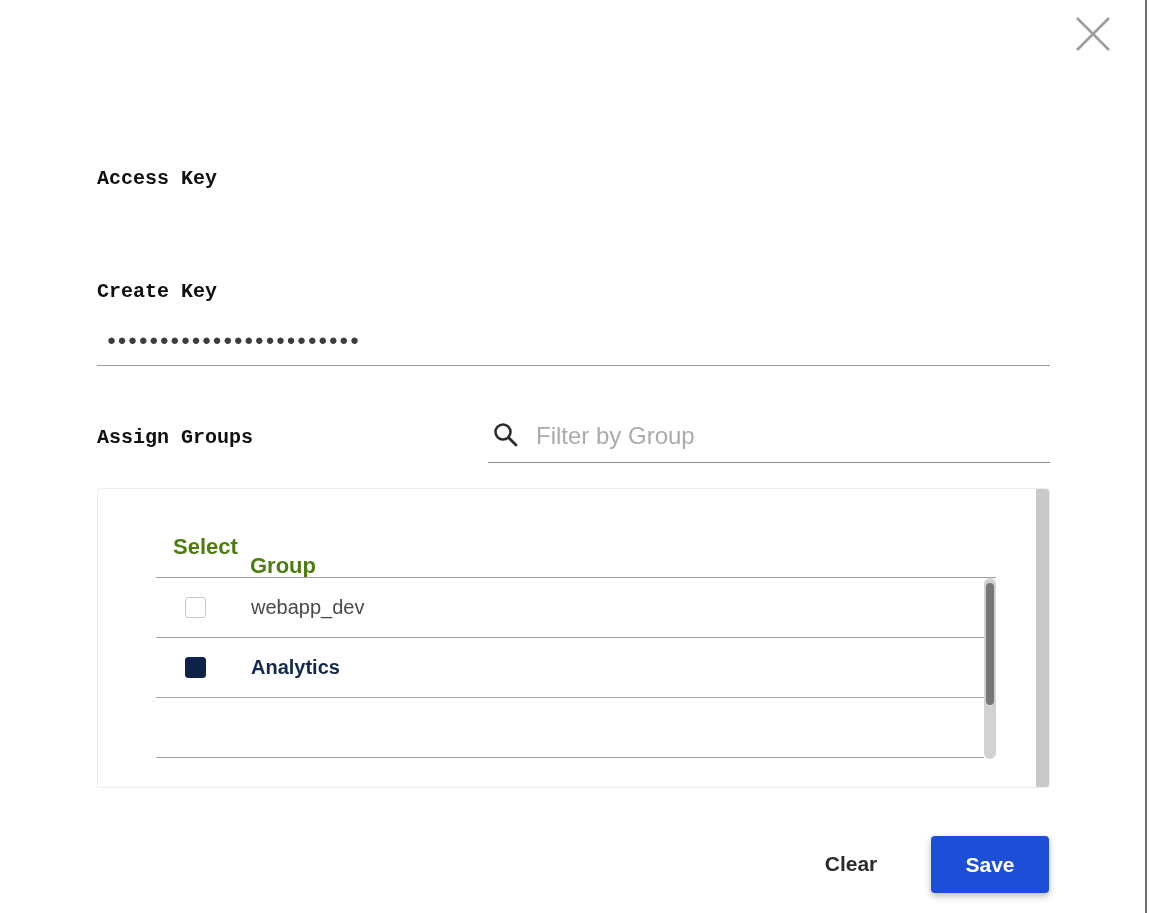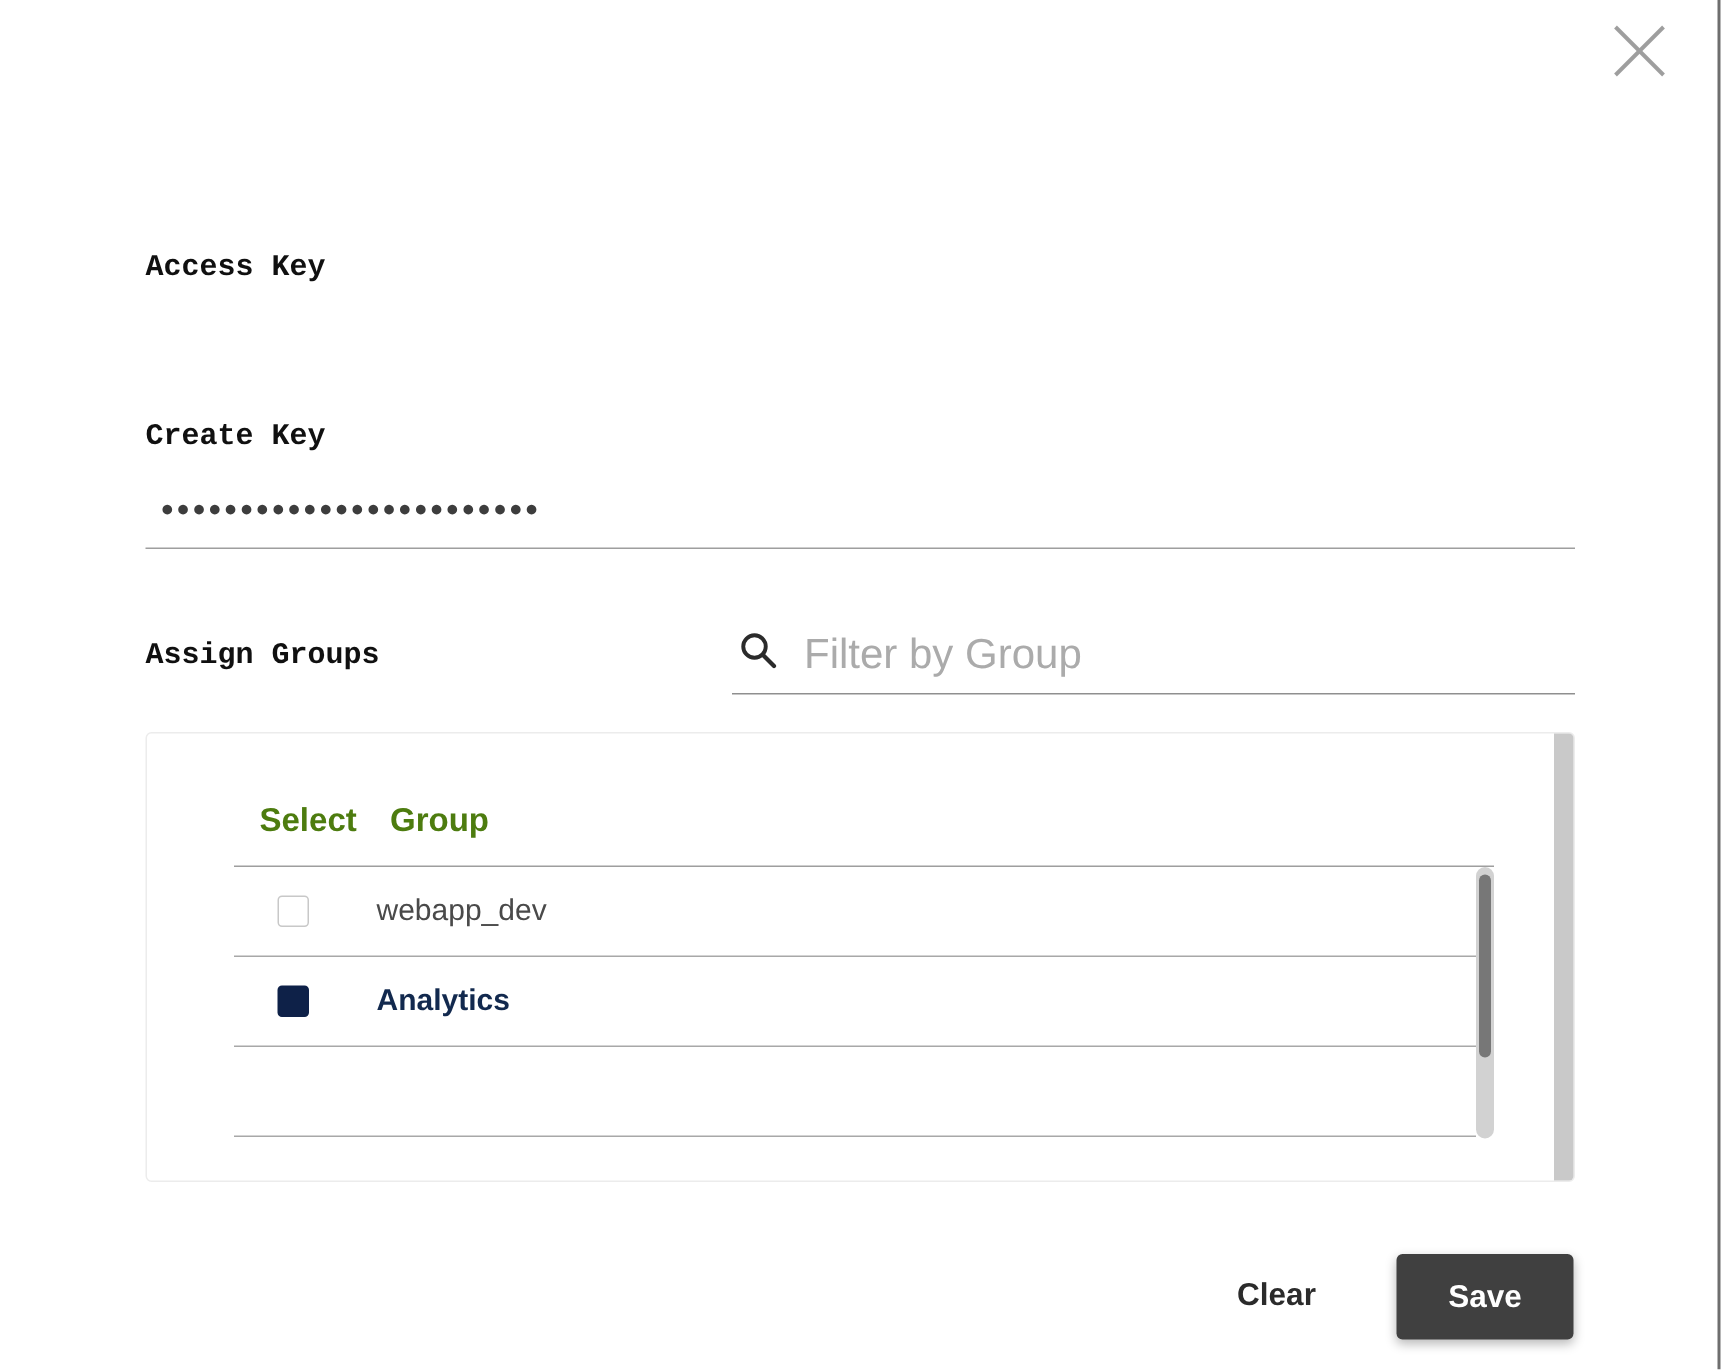--- a/index.html
+++ b/index.html
@@ -24,32 +24,32 @@
 
   .line-input { position:absolute; left:0; width:953px; border:none; border-bottom:1px solid #9e9e9e;
                 background:transparent; outline:none; font-family:inherit; padding:0 0 8px 10px; }
   .in-access { top:208px; height:36px; font-size:19px; color:#575757; }
   .in-secret { top:322px; height:44px; font-size:15px; letter-spacing:1.5px; color:#3d3d3d; }
 
   .filter-wrap { position:absolute; left:391px; top:414px; width:562px; height:49px;
                  border-bottom:1px solid #8f8f8f; display:flex; align-items:center; }
   .filter-wrap .search-ic { flex:0 0 auto; margin:0 0 4px 4px; }
   .filter-input { flex:1; border:none; outline:none; background:transparent; font-family:inherit;
-                  font-size:28px; color:#3c3c3c; padding:0 0 4px 17px; }
+                  font-size:24px; color:#3c3c3c; padding:0 0 4px 17px; }
   .filter-input::placeholder { color:#ababab; opacity:1; }
 
   .groups-box { position:absolute; left:0; top:488px; width:953px; height:300px;
                 background:#ffffff; border:1px solid #ececec; border-radius:4px; }
   .outer-scrollbar { position:absolute; right:0; top:0; width:13px; height:298px;
                      background:#c9c9c9; border-radius:0 3px 3px 0; cursor:pointer; }
 
   .grp-table { position:absolute; left:58px; top:0; width:840px; height:298px; }
   .grp-head-label { position:absolute; top:45px; font-size:22px; font-weight:700; color:#4d7c0f; }
   .head-select { left:17px; }
-  .head-group  { left:104px; }
+  .head-group  { left:94px;margin-top:19px; }
   .head-divider { position:absolute; left:0; top:88px; width:840px; height:1px; background:#9e9e9e; }
 
   .rows-region { position:absolute; left:0; top:89px; width:828px; height:180px; }
   .grp-row { position:relative; width:100%; height:60px; display:flex; align-items:center;
              border-bottom:1px solid #a8a8a8; cursor:pointer; background:#fff; }
   .grp-row.row-empty { cursor:default; }
   .cbox { position:absolute; left:29px; width:21px; height:21px; border:1px solid #c8c8c8;
           border-radius:3px; background:#ffffff; cursor:pointer; }
   .cbox.checked { background:#0e2148; border-color:#0e2148; }
   .grp-name { position:absolute; left:95px; font-size:20px; color:#4a4a4a; }
@@ -57,21 +57,21 @@
 
   .inner-scrollbar { position:absolute; left:828px; top:89px; width:12px; height:181px;
                      background:#d2d2d2; border-radius:6px; cursor:pointer; }
   .inner-thumb { position:absolute; left:2px; top:5px; width:8px; height:122px;
                  background:#777777; border-radius:4px; cursor:grab; }
 
   .clear-btn { position:absolute; left:700px; top:843px; width:108px; height:42px;
                background:transparent; border:none; font-family:Liberation Sans, sans-serif; font-size:21px;
                font-weight:700; color:#2b2b2b; cursor:pointer; }
   .save-btn { position:absolute; left:834px; top:836px; width:118px; height:57px;
-              background:#404040; border:none; border-radius:4px; font-family:inherit;
+              background:#1d4ed8; border:none; border-radius:4px; font-family:inherit;
               font-size:21px; font-weight:700; color:#ffffff; cursor:pointer;
               box-shadow:0 3px 7px rgba(0,0,0,0.28); }
 </style>
 </head>
 <body>
 
 <div>
 
   <button class="close-btn" aria-label="Close">
     <span>

